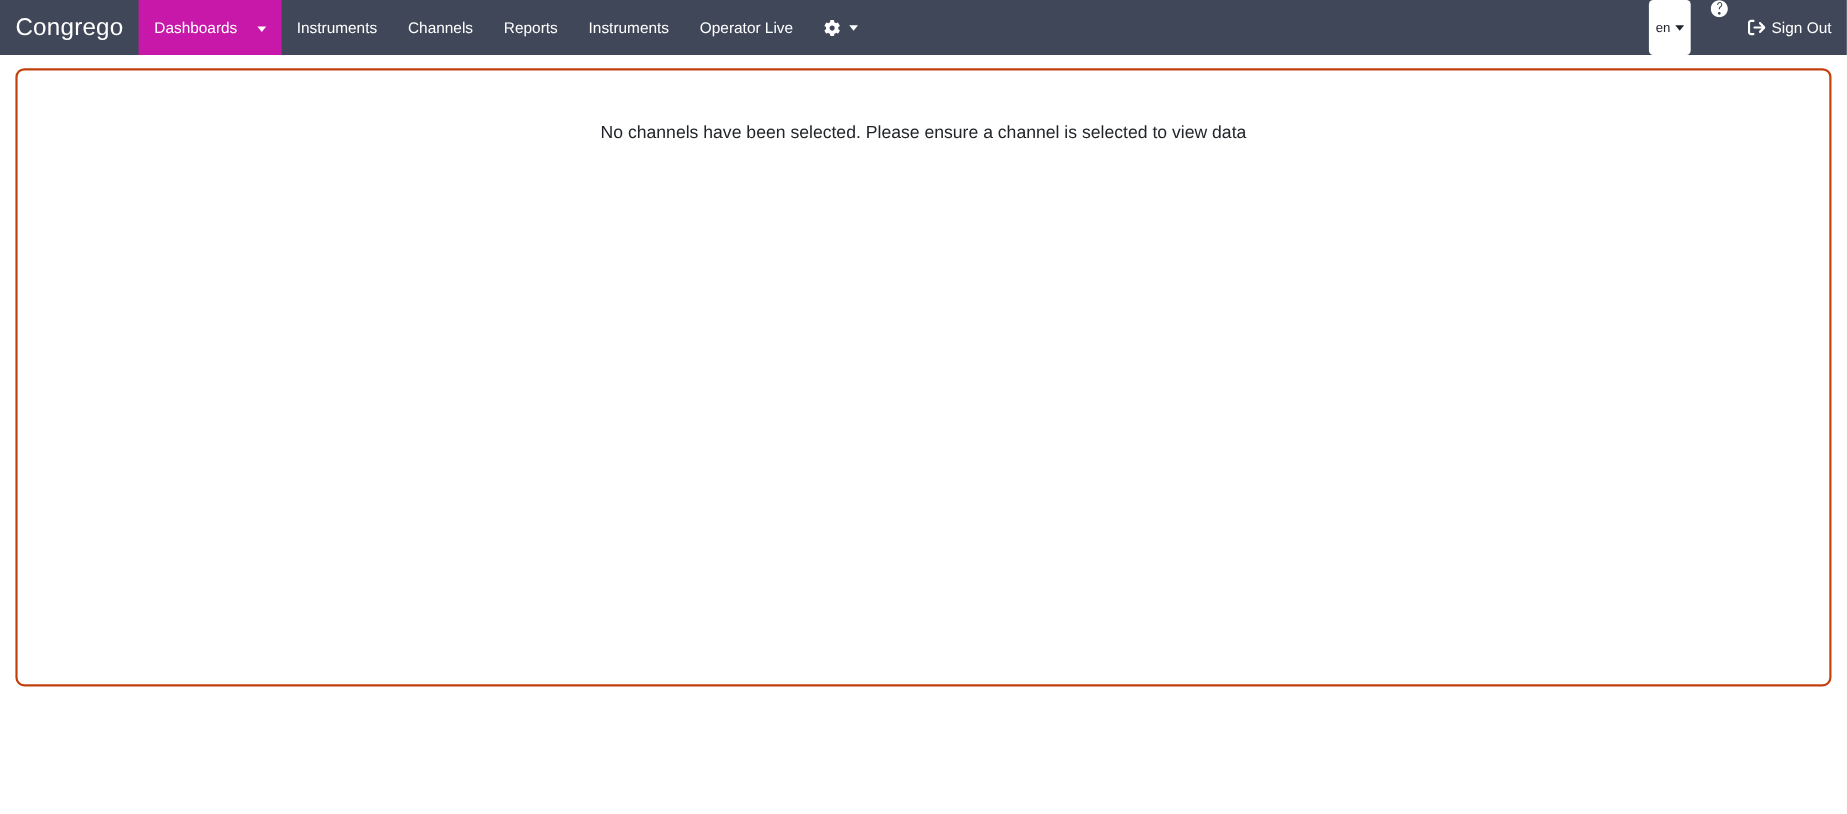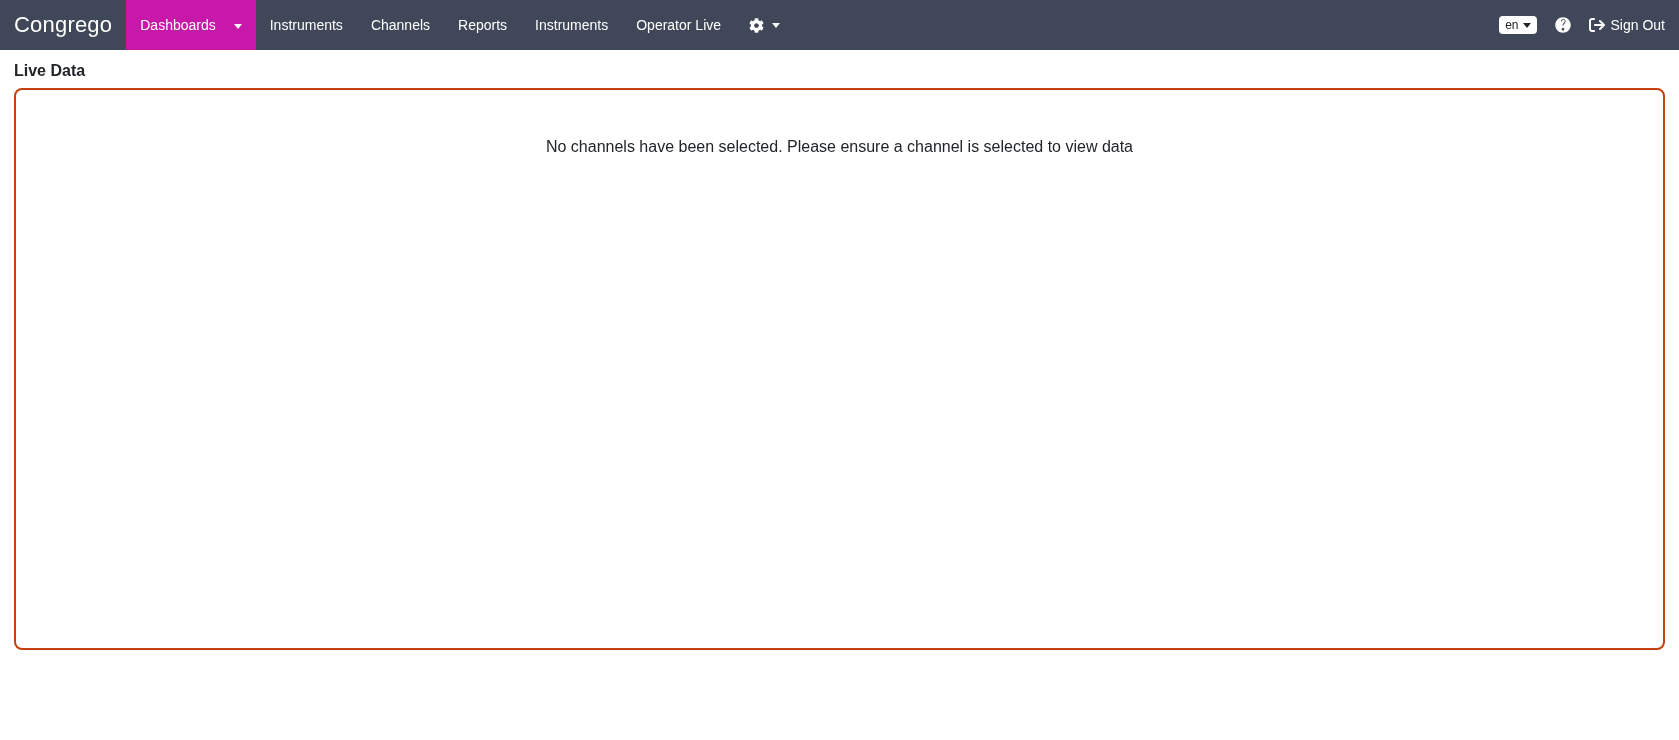--- a/index.html
+++ b/index.html
@@ -62,21 +62,20 @@
       fill: #fff;
       display: inline-block;
       vertical-align: middle;
     }
     .nav-item.settings .caret-down-icon {
       margin-left: 8px;
     }
     .nav-right {
       margin-left: auto;
       display: flex;
-      align-items: center;
       padding-right: 14px;
       gap: 18px;
     }
     .lang-btn {
       background: #fff;
       color: #212529;
       border: none;
       border-radius: 4px;
       font-size: 12px;
       padding: 2px 6px;
@@ -187,17 +186,16 @@
     <div class="signout">
       <svg class="signout-icon" viewBox="0 0 512 512">
           <path d="M502.6 278.6l-128 128c-12.5 12.5-32.8 12.5-45.3 0s-12.5-32.8 0-45.3L402.7 288H192c-17.7 0-32-14.3-32-32s14.3-32 32-32h210.7l-73.4-73.4c-12.5-12.5-12.5-32.8 0-45.3s32.8-12.5 45.3 0l128 128c12.5 12.5 12.5 32.8 0 45.3zM160 96c17.7 0 32-14.3 32-32s-14.3-32-32-32H96C43 32 0 75 0 128v256c0 53 43 96 96 96h64c17.7 0 32-14.3 32-32s-14.3-32-32-32H96c-17.7 0-32-14.3-32-32V128c0-17.7 14.3-32 32-32h64z"></path>
         </svg>
       <span>Sign Out</span>
     </div>
   </div>
 </nav>
 
 <div class="page">
-  <div class="page-title">Live Data</div>
   <div class="card">
     <div class="empty-msg">No channels have been selected. Please ensure a channel is selected to view data</div>
   </div>
 </div>
 
 </body></html>

